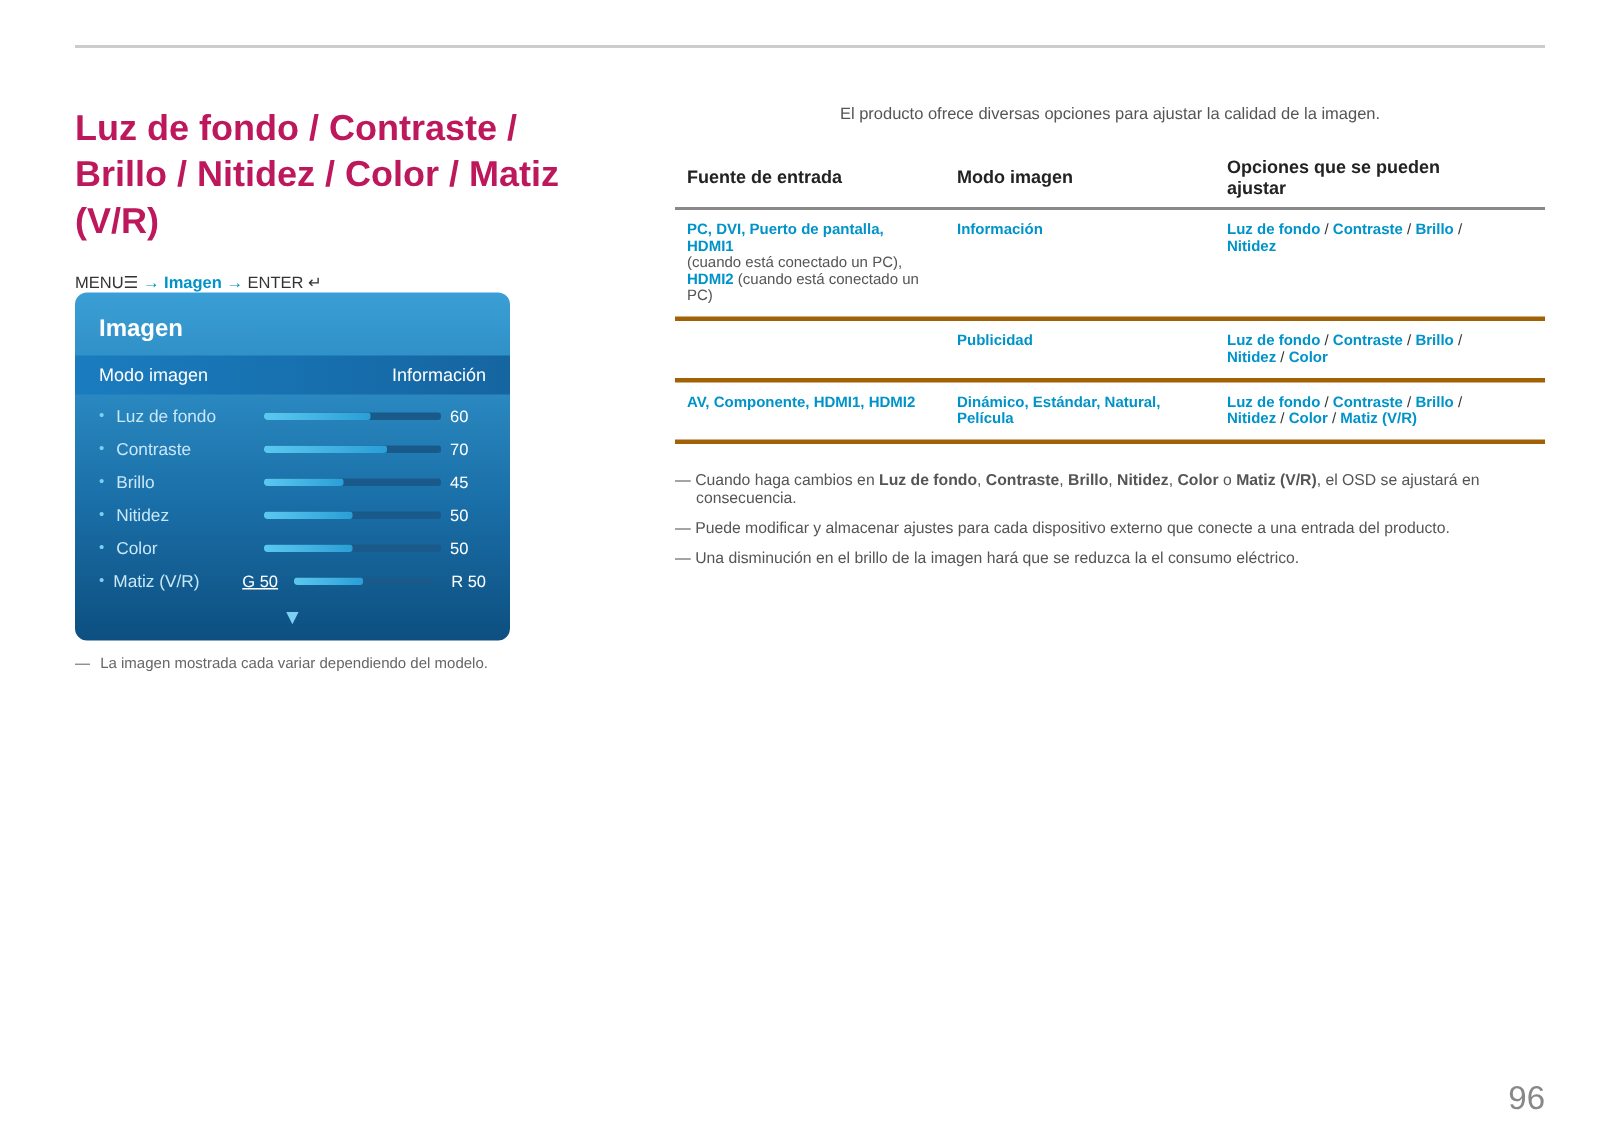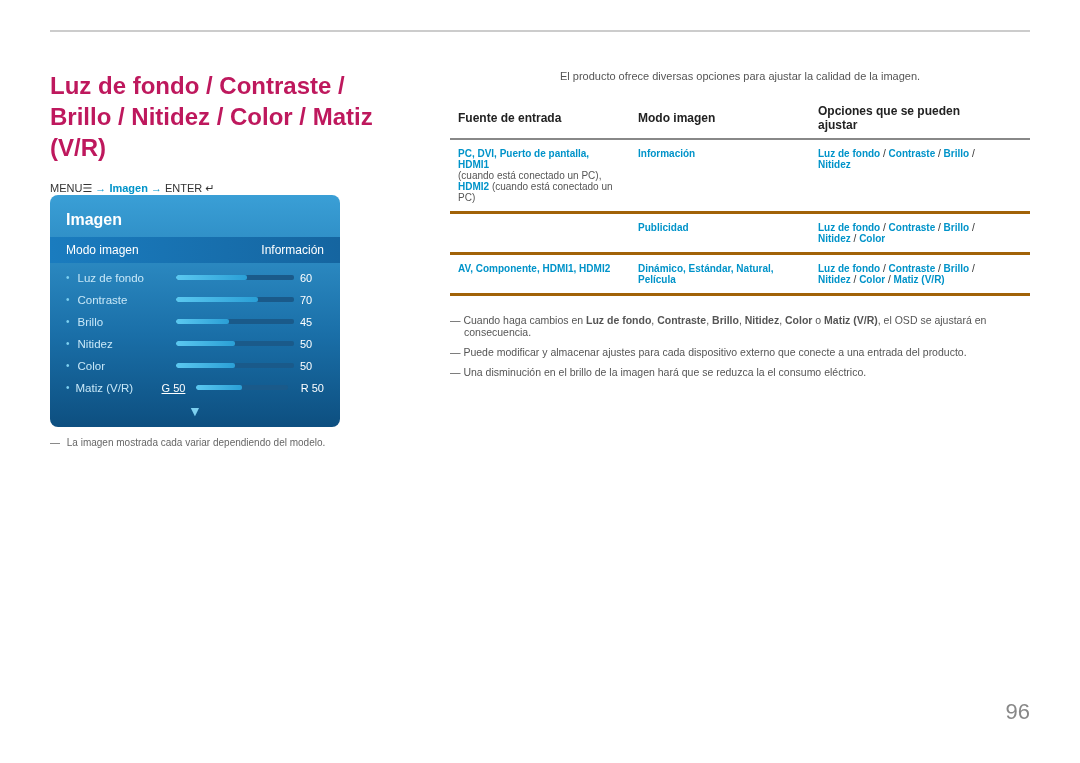--- a/index.html
+++ b/index.html
@@ -284,21 +284,21 @@
     }
 
     .note-item::before {
       content: '— ';
       color: #555;
     }
 
     
     .page-number {
       position: absolute;
-      bottom: 38px;
+      bottom: 18px;
       right: 50px;
       font-size: 22px;
       color: #888;
       text-align: right;
     }
   </style>
 </head>
 <body>
 
 <div class="page-container">

